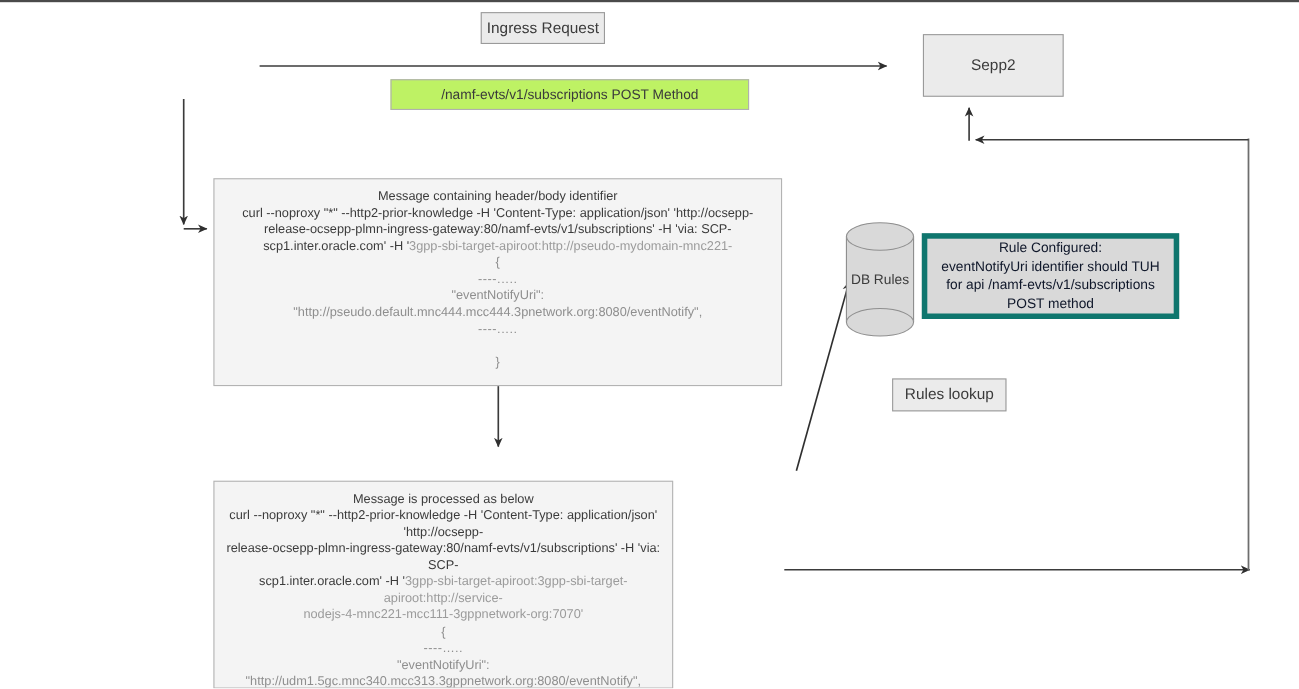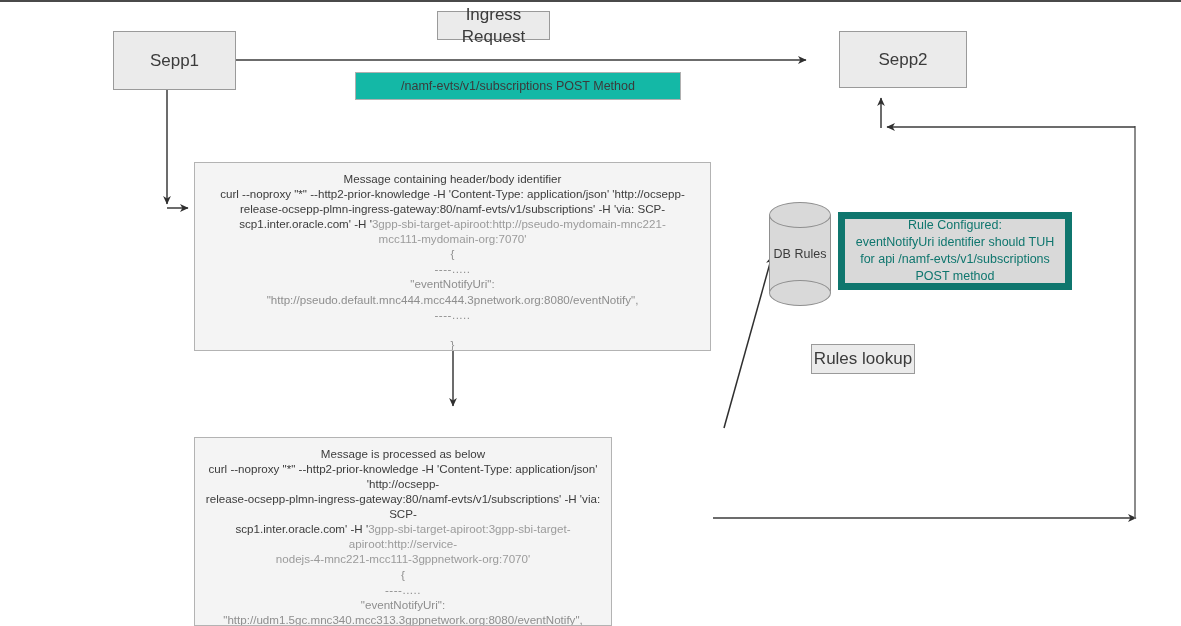--- a/index.html
+++ b/index.html
@@ -41,24 +41,24 @@
     display: flex;
     align-items: center;
     justify-content: center;
     text-align: center;
     color: #3b3b3b;
     line-height: 1.28;
   }
   .box-solid {
     background: #ebebeb;
     border: 1px solid #9a9a9a;
-    font-size: 17px;
+    font-size: 14px;
   }
   .box-light {
-    background: #14b8a6;
+    background: #bef264;
     border: 1px solid #b0b0b0;
     font-size: 12.5px;
   }
   .msg-box {
     position: absolute;
     box-sizing: border-box;
     background: #f4f4f4;
     border: 1px solid #b3b3b3;
     padding: 8px 10px 8px 10px;
     text-align: center;
@@ -113,28 +113,28 @@
     transform: translateY(-50%);
     text-align: center;
     font-size: 12.5px;
     color: #3b3b3b;
     z-index: 3;
   }
   .rule-box {
     position: absolute;
     box-sizing: border-box;
     background: #d9d9d9;
-    border: 7px solid #0f766e;
+    border: 5px solid #0f766e;
     display: flex;
     align-items: center;
     justify-content: center;
     text-align: center;
     font-size: 12.5px;
     line-height: 1.36;
-    color: #0f766e;
+    color: #0f172a;
     padding: 4px 6px;
   }
 </style>
 </head>
 <body>
 
 <div id="canvas">
 
   <div id="top-rule"></div>
 
@@ -166,23 +166,20 @@
       <line x1="713" y1="518" x2="1136" y2="518" stroke="#3b3b3b" stroke-width="1.3" marker-end="url(#ah)"></line>
       <line x1="1135" y1="519" x2="1135" y2="126" stroke="#6e6e6e" stroke-width="1.6"></line>
     </g>
 
     <g>
       <line x1="1135" y1="127" x2="887" y2="127" stroke="#3b3b3b" stroke-width="1.3" marker-end="url(#ah)"></line>
       <line x1="881" y1="128" x2="881" y2="98" stroke="#3b3b3b" stroke-width="1.5" marker-end="url(#ah)"></line>
     </g>
   </svg>
 
-  <div class="node box-solid" style="left:113px; top:31px; width:123px; height:59px;">
-    <span>Sepp1</span>
-  </div>
 
   <div class="node box-solid" style="left:807px; top:31px; width:128px; height:57px;margin-left:32px;">
     <span>Sepp2</span>
   </div>
 
   <div class="node box-solid" style="left:437px; top:11px; width:113px; height:29px;">
     <span>Ingress Request</span>
   </div>
 
   <div class="node box-light" style="left:355px; top:72px; width:326px; height:28px;">
@@ -207,21 +204,20 @@
       <div>for api /namf-evts/v1/subscriptions</div>
       <div>POST method</div>
     </div>
   </div>
 
   <div class="msg-box" style="left:194px; top:148px; width:517px; height:189px;">
     <div class="msg-title">Message containing header/body identifier</div>
     <div class="msg-curl">curl --noproxy "*" --http2-prior-knowledge -H 'Content-Type: application/json' 'http://ocsepp-</div>
     <div class="msg-curl">release-ocsepp-plmn-ingress-gateway:80/namf-evts/v1/subscriptions'  -H 'via: SCP-</div>
     <div class="msg-curl"><span>scp1.inter.oracle.com' -H '</span><span class="gray">3gpp-sbi-target-apiroot:http://pseudo-mydomain-mnc221-</span></div>
-    <div class="gray">mcc111-mydomain-org:7070'</div>
     <div class="brace">{</div>
     <div class="dots">----.....</div>
     <div class="midgray">"eventNotifyUri":</div>
     <div class="midgray">"http://pseudo.default.mnc444.mcc444.3pnetwork.org:8080/eventNotify",</div>
     <div class="dots">----.....</div>
     <div class="spacer-line"></div>
     <div class="brace">}</div>
   </div>
 
   <div class="msg-box" style="left:194px; top:423px; width:418px; height:189px;">

